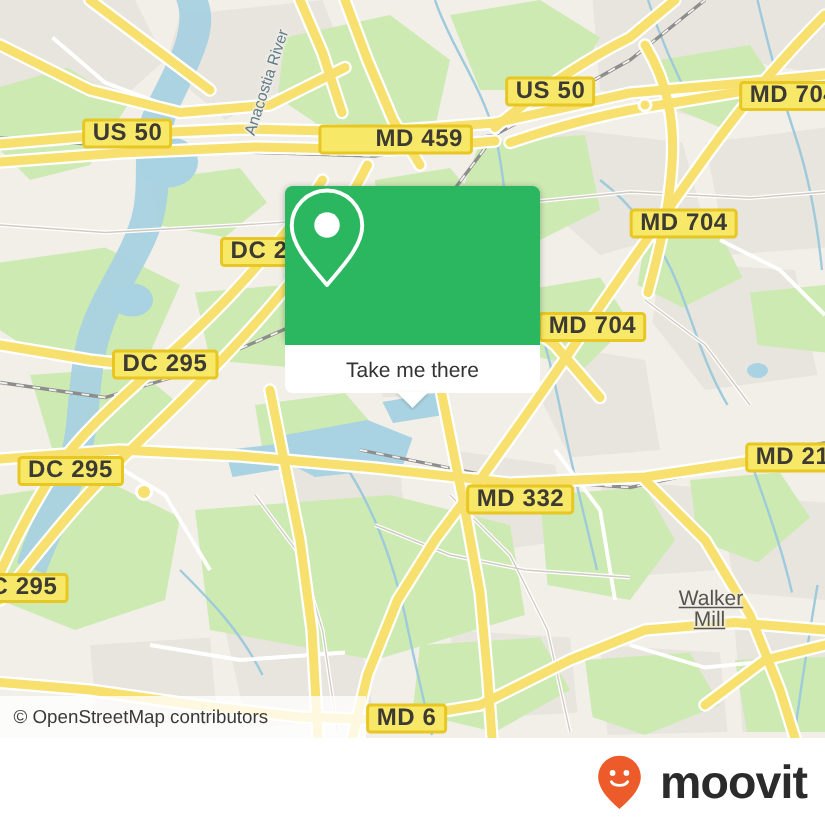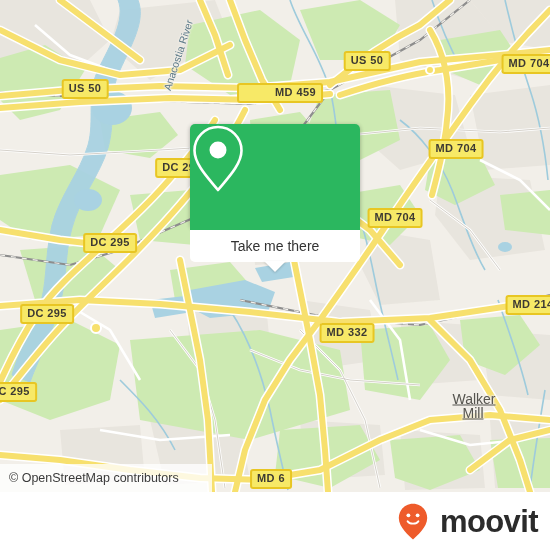--- a/index.html
+++ b/index.html
@@ -14,21 +14,21 @@
   #map{position:absolute;left:0;top:0;width:550px;height:492px;overflow:hidden;background:#f2efe9;}
   #map svg{position:absolute;left:0;top:0;}
 
   
   .shield{
     position:absolute;
     background:#f7e967;
     border:2px solid #e8c623;
     border-radius:3px;
     color:#3d3a33;
-    font-size:11px;
+    font-size:16px;
     font-weight:bold;
     letter-spacing:.4px;
     padding:1px 5px 2px 5px;
     line-height:13px;
     white-space:nowrap;
     transform:translate(-50%,-50%);
     box-sizing:border-box;
   }
 
   
@@ -84,21 +84,21 @@
     width:0;height:0;margin-left:-11px;
     border-left:11px solid transparent;
     border-right:11px solid transparent;
     border-top:11px solid #ffffff;
     filter:drop-shadow(0 1px 1px rgba(0,0,0,.18));
   }
 
   
   #attrib{
     position:absolute;left:0;top:464px;
-    height:28px;width:212px;
+    height:28px;width:244px;
     background:rgba(255,255,255,.78);
     display:flex;align-items:center;
     padding-left:9px;box-sizing:border-box;
   }
   #attrib span{font-size:12.5px;color:#3a3a3a;white-space:nowrap;}
 
   
   #bottombar{
     position:absolute;left:0;top:492px;width:550px;height:58px;
     background:#ffffff;
@@ -296,21 +296,21 @@
       <g fill="#f7e06e" stroke="#ffffff" stroke-width="2">
         <circle cx="96" cy="328" r="5"></circle>
         <circle cx="196" cy="238" r="4"></circle>
         <circle cx="430" cy="70" r="4"></circle>
       </g>
     </svg>
 
     <div id="shields">
         <div class="shield" style="left: 85px; top: 89px;">US 50</div>
         <div class="shield" style="left: 367px; top: 61px;">US 50</div>
-        <div class="shield" style="left: 280px; top: 93px; padding-left: 36px;">MD 459</div>
+        <div class="shield" style="left: 264px; top: 93px; padding-left: 36px;">MD 459</div>
         <div class="shield" style="left: 529px; top: 64px;">MD 704</div>
         <div class="shield" style="left: 456px; top: 149px;">MD 704</div>
         <div class="shield" style="left: 395px; top: 218px;">MD 704</div>
         <div class="shield" style="left: 182px; top: 168px;">DC 295</div>
         <div class="shield" style="left: 110px; top: 243px;">DC 295</div>
         <div class="shield" style="left: 47px; top: 314px;">DC 295</div>
         <div class="shield" style="left: 10px; top: 392px;">DC 295</div>
         <div class="shield" style="left: 347px; top: 333px;">MD 332</div>
         <div class="shield" style="left: 533px; top: 305px;">MD 214</div>
         <div class="shield" style="left: 271px; top: 479px;">MD 6</div>

